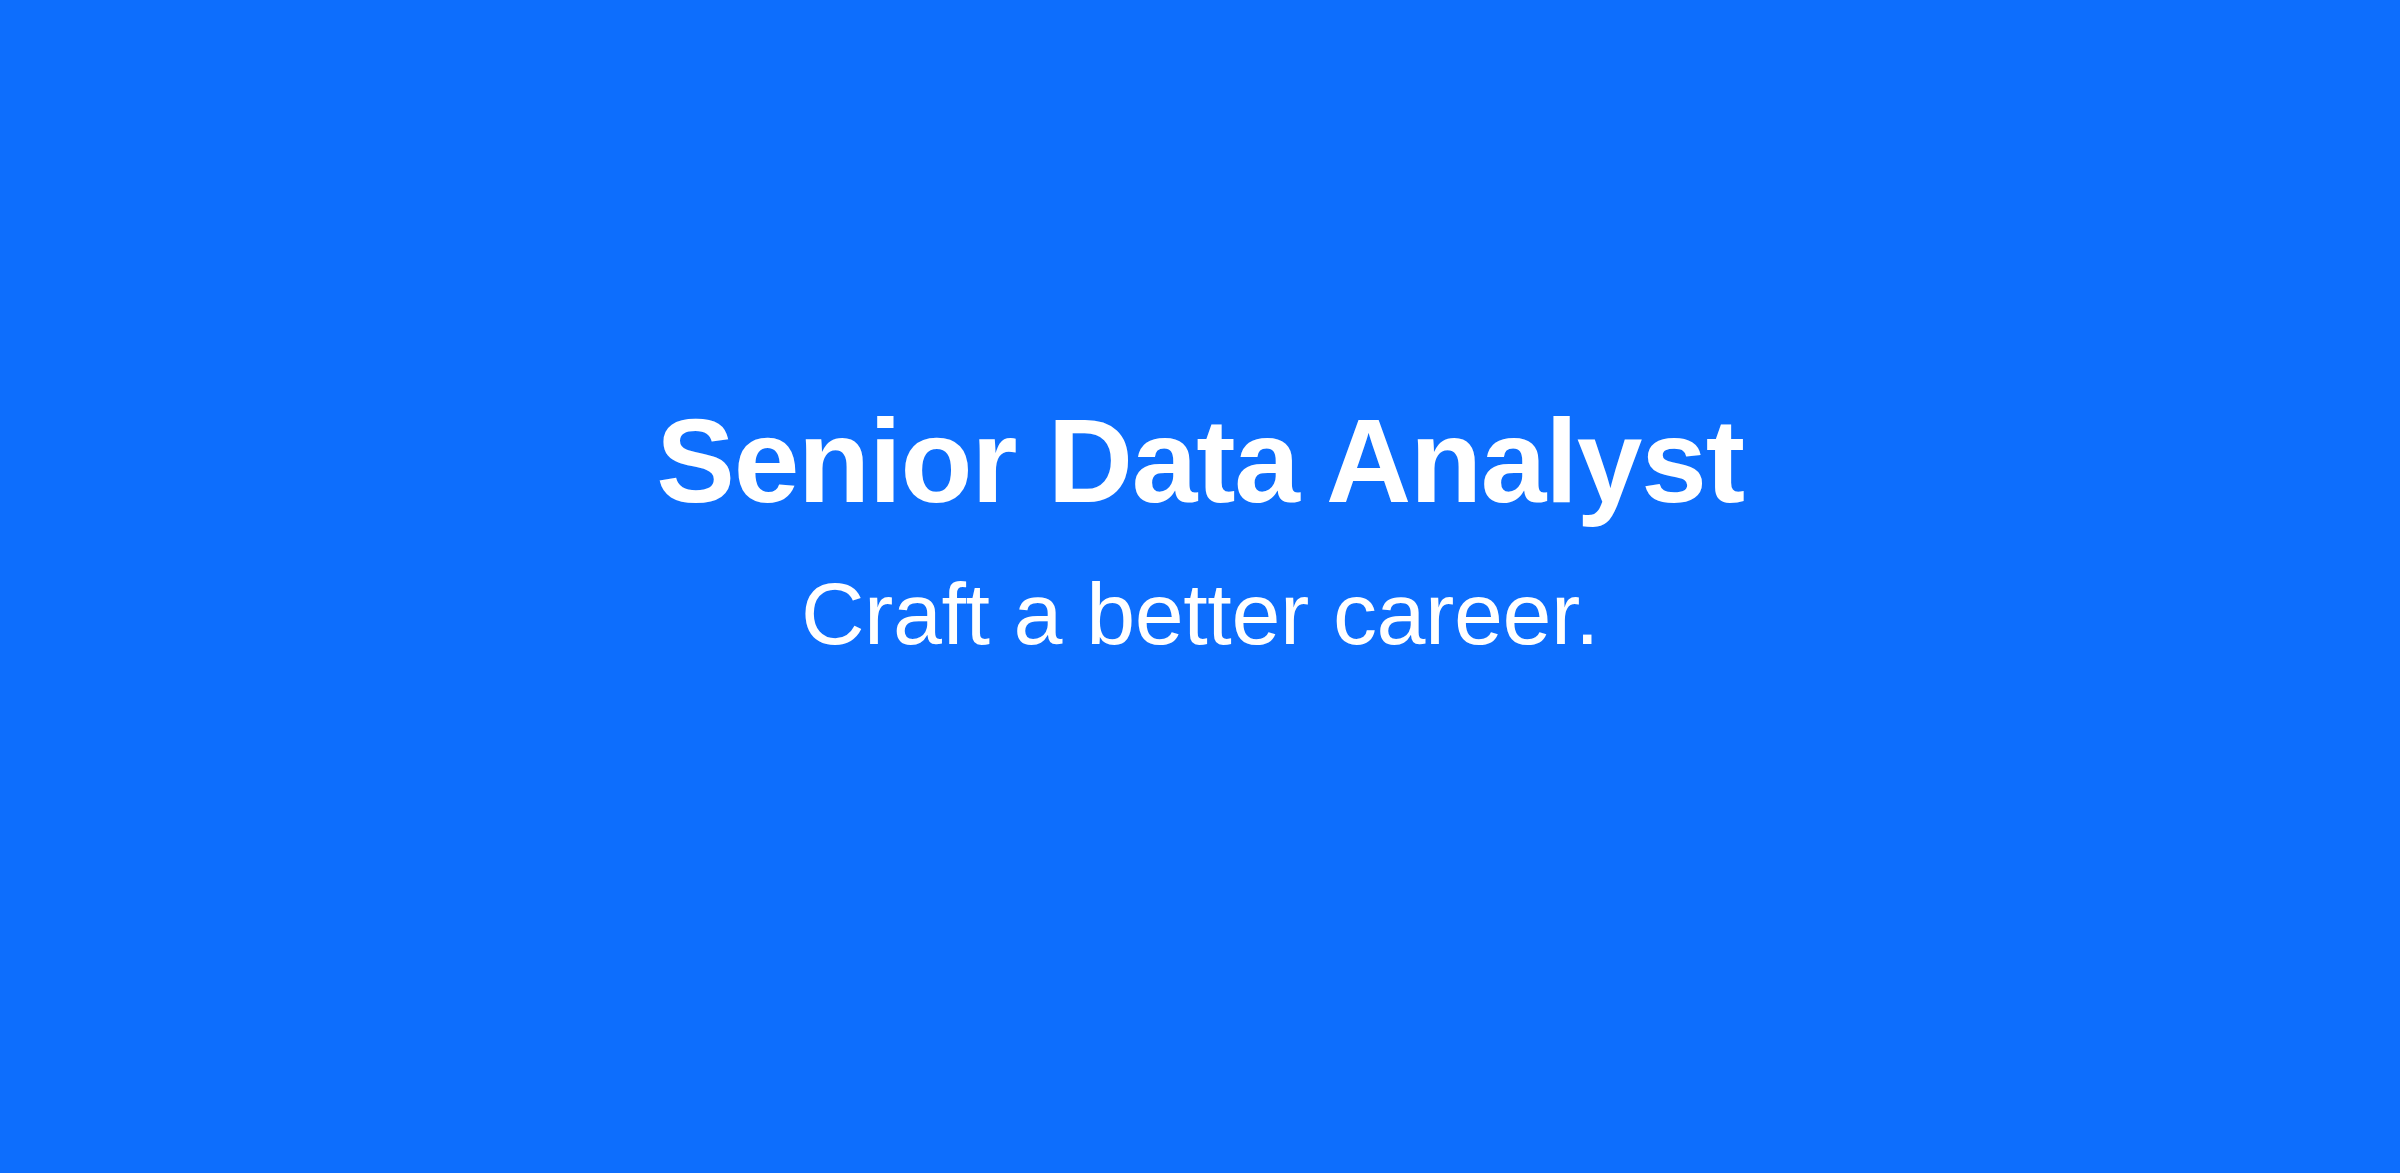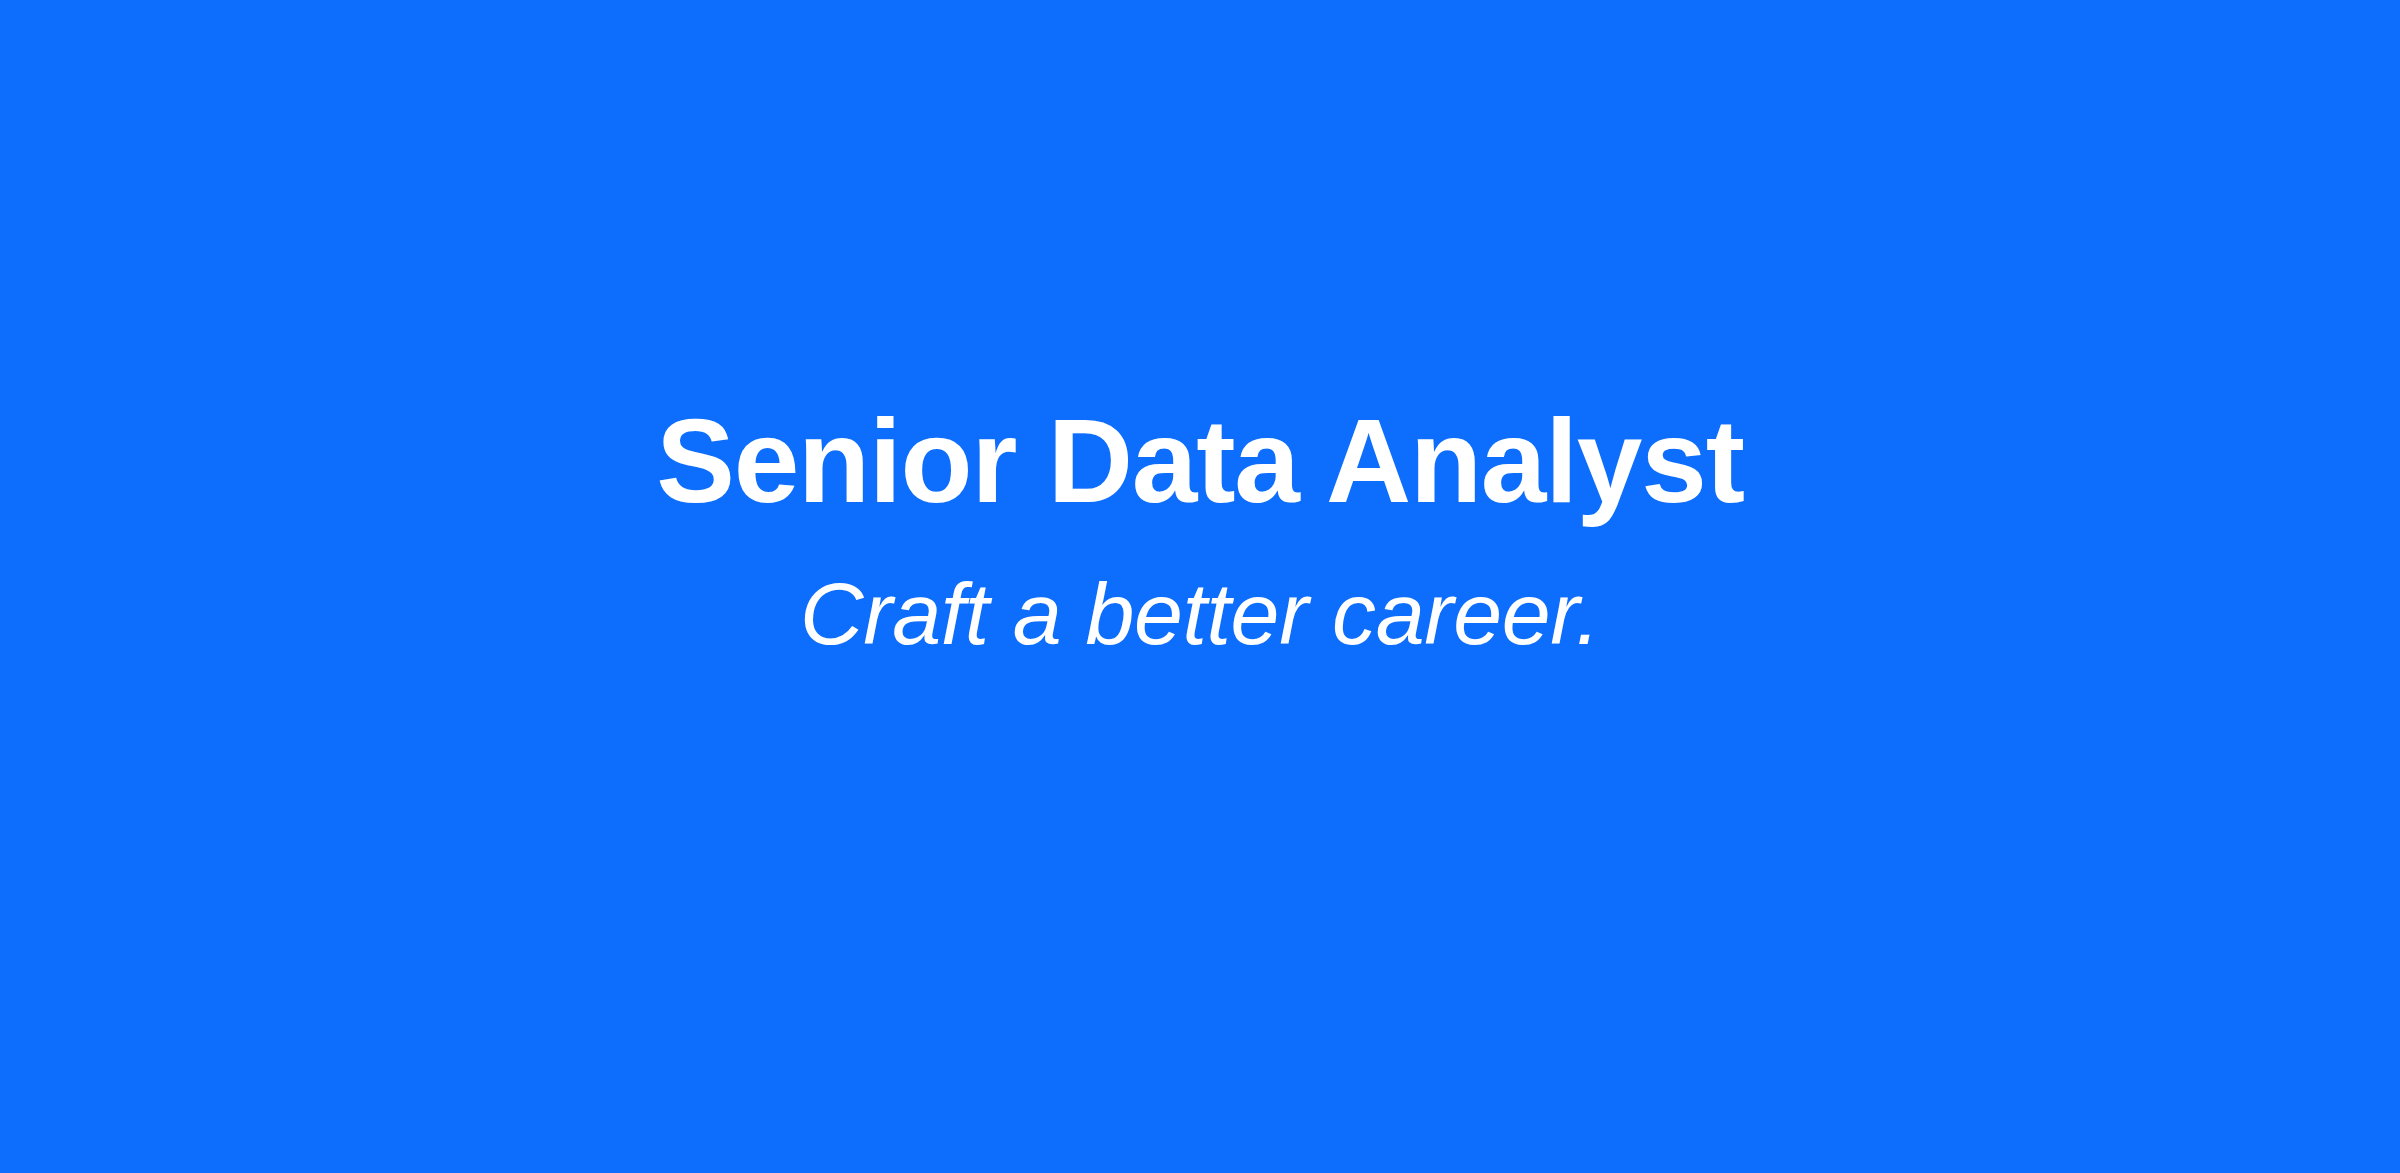--- a/index.html
+++ b/index.html
@@ -55,21 +55,20 @@
   .hero-subtitle {
     font-family: "Liberation Sans", sans-serif;
     font-size: 88px;
     font-weight: 400;
     line-height: 1.0;
     color: #ffffff;
     letter-spacing: -0.4px;
     margin: 8px;
     margin-top: 50px;
     white-space: nowrap;
-    font-style: italic;
   }
 </style>
 </head>
 <body>
 
 <div class="hero">
 
   <div class="hero-inner">
 
     <h1 class="hero-title">Senior Data Analyst</h1>

